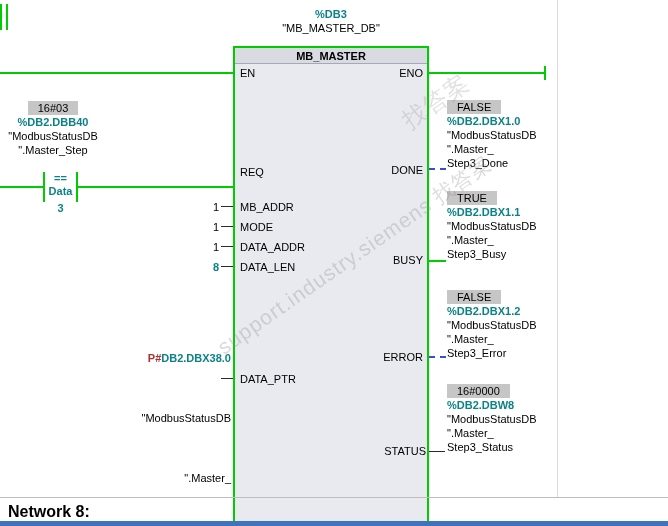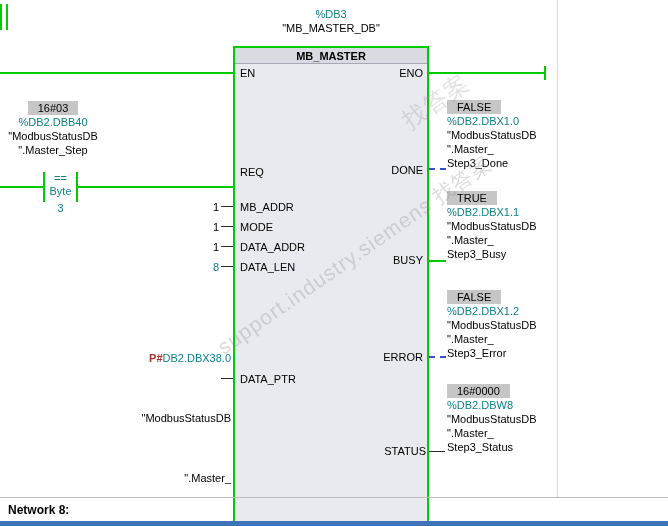--- a/index.html
+++ b/index.html
@@ -49,21 +49,21 @@
   .p-da   { left:240px; top:241px; }
   .p-dl   { left:240px; top:261px; }
   .p-dp   { left:240px; top:373px; }
   .p-eno    { right:245px; top:67px; text-align:right; }
   .p-done   { right:245px; top:164px; text-align:center; }
   .p-busy   { right:245px; top:254px; text-align:right; }
   .p-error  { right:245px; top:351px; text-align:right; }
   .p-status { right:242px; top:445px; text-align:right; }
 
   
-  .teal { color:#0c8287; font-weight:normal; }
+  .teal { color:#0c8287; font-weight:bold; }
   .mval { background:#c6c6c6; padding:0 10px; display:inline-block; }
   .ptr-pre { color:#a83232; font-weight:bold; }
 
   
   .ival { position:absolute; right:449px; line-height:12px; text-align:right; }
   .iv-mb   { top:201px; } .iv-mode { top:221px; } .iv-da { top:241px; }
   .iv-dl   { top:261px; }
 
   
   .cmp-op   { left:45px; top:172px; width:31px; text-align:center; }
@@ -76,21 +76,21 @@
   .ptrgrp { position:absolute; right:437px; top:305px; text-align:right; }
   .ptrgrp div { line-height:14px;margin-top:46px; }
   .ogrp { position:absolute; left:447px; }
   .ogrp div { line-height:14px; }
   .og0 { top:100px; } .og1 { top:191px; } .og2 { top:290px; } .og3 { top:384px; }
 
   
   .v-div { left:557px; top:0; width:1px; height:497px; background:#dcdcdc; }
   .h-div { left:0; top:497px; width:668px; height:1px; background:#bdbdbd; }
   .b-bar { left:0; top:521px; width:668px; height:5px; background:#3f74ba; }
-  .net-title { position:absolute; left:8px; top:503px; font-weight:bold; font-size:12px; }
+  .net-title { position:absolute; left:8px; top:503px; font-weight:bold; font-size:16px; }
 
   
   .wm { position:absolute; color:#8a8a8a; opacity:.3; white-space:nowrap;
         transform-origin:0 0; transform:rotate(-35deg); font-size:21px;
         letter-spacing:1px; pointer-events:none; }
   .wm1 { left:212px; top:338px; }
   .wm2 { left:396px; top:110px; font-size:24px; opacity:.25; }
 </style>
 </head>
 <body>
@@ -111,21 +111,21 @@
   <div class="abs blk s-status"></div>
   <div class="abs blk s-mb"></div>
   <div class="abs blk s-mode"></div>
   <div class="abs blk s-da"></div>
   <div class="abs blk s-dl"></div>
   <div class="abs blk s-dp"></div>
 
   <div class="abs green bar-l"></div>
   <div class="abs green bar-r"></div>
   <div class="abs teal cmp-op">==</div>
-  <div class="abs teal cmp-type">Byte</div>
+  <div class="abs teal cmp-type">Data</div>
   <div class="abs teal cmp-val">3</div>
 
   <div class="src-grp">
     <div><span class="mval">16#03</span></div>
     <div class="teal">%DB2.DBB40</div>
     <div>"ModbusStatusDB</div>
     <div>".Master_Step</div>
   </div>
 
   <div class="abs fb">

